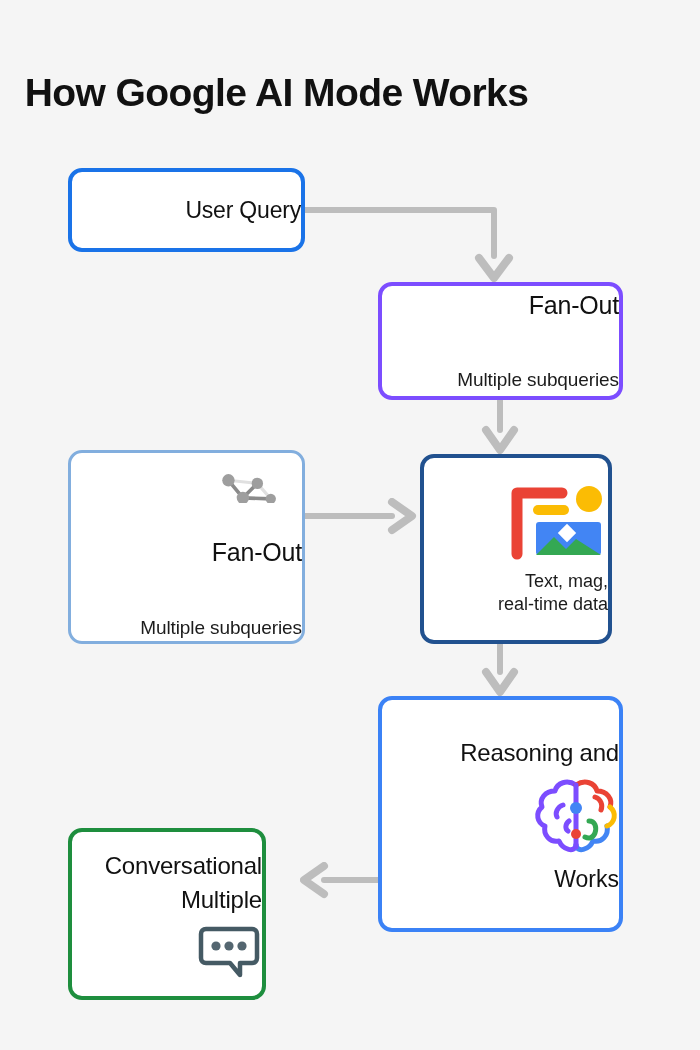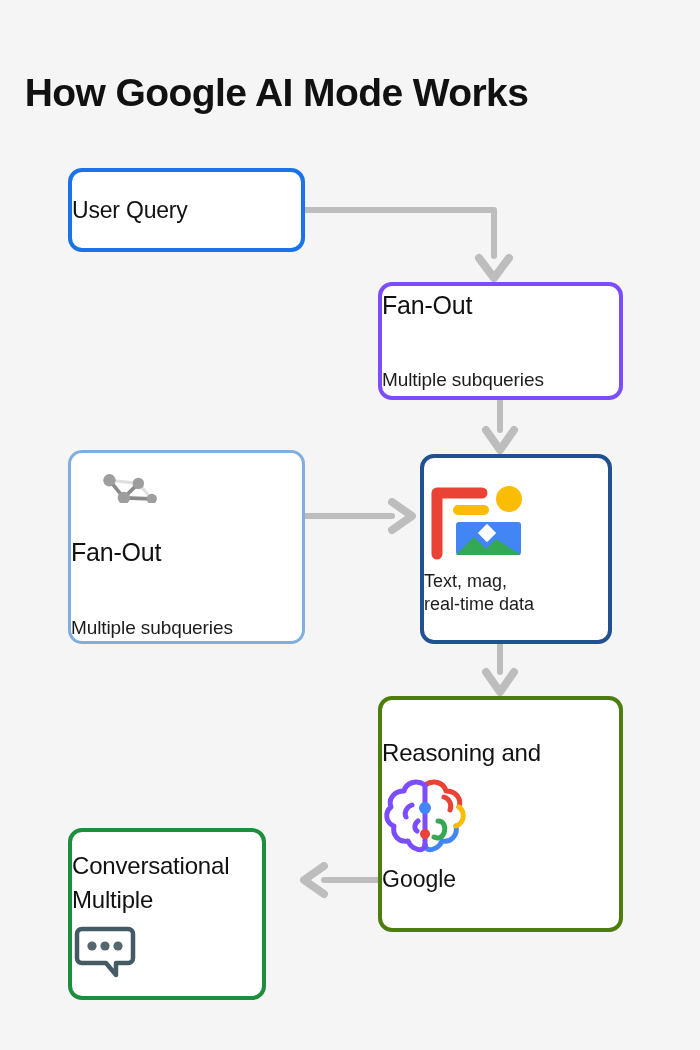--- a/index.html
+++ b/index.html
@@ -35,21 +35,21 @@
   }
 
   
   .node {
     position: absolute;
     box-sizing: border-box;
     background: #ffffff;
     border-radius: 14px;
     display: flex;
     flex-direction: column;
-    align-items: flex-start;
+    align-items: flex-end;
     justify-content: center;
     text-align: center;
   }
   .node-title {
     font-size: 23px;
     font-weight: 400;
     color: #111111;
     line-height: 30px;
     letter-spacing: -0.2px;
   }
@@ -80,21 +80,21 @@
   #box-fanout-left {
     left: 68px;  top: 450px;  width: 237px;  height: 194px;
     border: 3px solid #82aede;
   }
   #box-multimodal {
     left: 420px; top: 454px;  width: 192px;  height: 190px;
     border: 4px solid #21518f;
   }
   #box-reasoning {
     left: 378px; top: 696px;  width: 245px;  height: 236px;
-    border: 4px solid #4d7c0f;
+    border: 4px solid #3b82f6;
   }
   #box-response {
     left: 68px;  top: 828px;  width: 198px;  height: 172px;
     border: 4px solid #1e8e3e;
   }
 
   #box-fanout-top .node-title { font-size: 25px; line-height: 32px; }
   #box-fanout-left .node-title { font-size: 25px; line-height: 34px; margin-top: 22px; }
   #box-reasoning .node-title { font-size: 24px; line-height: 33px; }
   #box-response .node-title { font-size: 24px; line-height: 34px; }
@@ -199,21 +199,21 @@
       <path d="M43 8 C52 2 62 6 64 14 C74 14 80 22 77 30" stroke="#ea4335" stroke-width="5" stroke-linecap="round" stroke-linejoin="round" fill="none"></path>
       <path d="M77 30 C84 36 82 46 74 49" stroke="#fbbc04" stroke-width="5" stroke-linecap="round" stroke-linejoin="round" fill="none"></path>
       <path d="M56 44 C62 44 64 50 62 56 C60 61 56 62 52 60" stroke="#34a853" stroke-width="5" stroke-linecap="round" stroke-linejoin="round" fill="none"></path>
       <path d="M62 20 C68 22 70 28 68 33" stroke="#ea4335" stroke-width="5" stroke-linecap="round" fill="none"></path>
       <path d="M30 28 C24 30 22 36 24 40" stroke="#7c4dff" stroke-width="5" stroke-linecap="round" fill="none"></path>
       <path d="M36 44 C32 47 32 52 35 54" stroke="#7c4dff" stroke-width="5" stroke-linecap="round" fill="none"></path>
       <line x1="43" y1="8" x2="43" y2="70" stroke="#7c4dff" stroke-width="5" stroke-linecap="round"></line>
       <circle cx="43" cy="31" r="6" fill="#4285f4"></circle>
       <circle cx="43" cy="57" r="5" fill="#ea4335"></circle>
     </svg>
-    <div class="gemini-label">Google</div>
+    <div class="gemini-label">Works</div>
   </div>
 
   <div class="node" id="box-response">
     <div class="node-title">Conversational</div>
     <div class="node-title">Multiple</div>
     <svg class="icon" id="chat-bubble-icon" width="66" height="54" viewBox="0 0 66 54" fill="none">
       <path d="M10 4 H56 C59 4 61 6 61 9 V33 C61 36 59 38 56 38 H44 L44 50 L34 38 H10 C7 38 5 36 5 33 V9 C5 6 7 4 10 4 Z" stroke="#455a64" stroke-width="4.5" stroke-linejoin="round" fill="none"></path>
       <circle cx="20" cy="21" r="4.6" fill="#546670"></circle>
       <circle cx="33" cy="21" r="4.6" fill="#546670"></circle>
       <circle cx="46" cy="21" r="4.6" fill="#546670"></circle>

